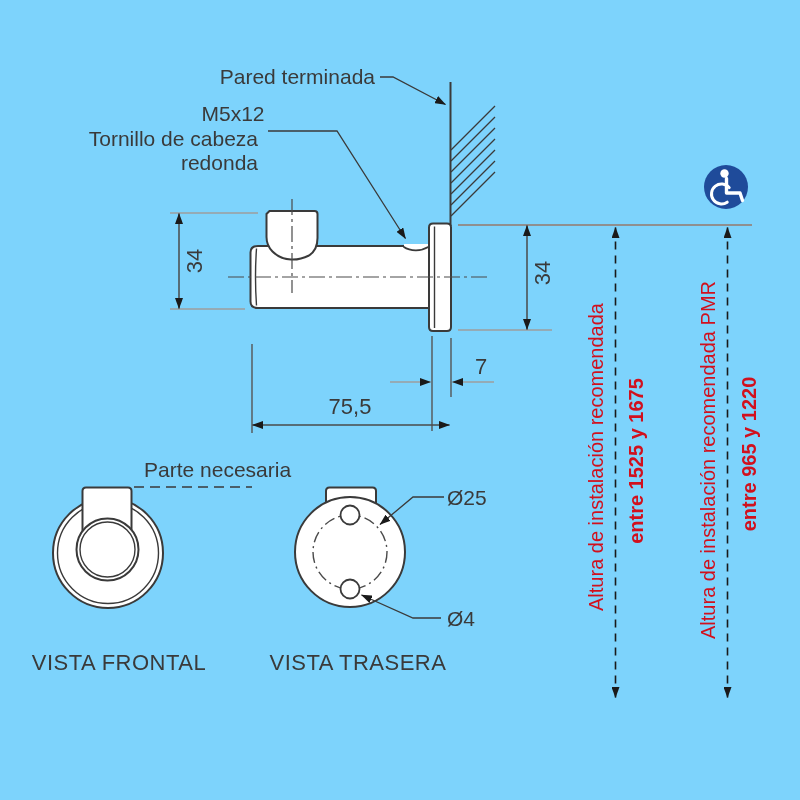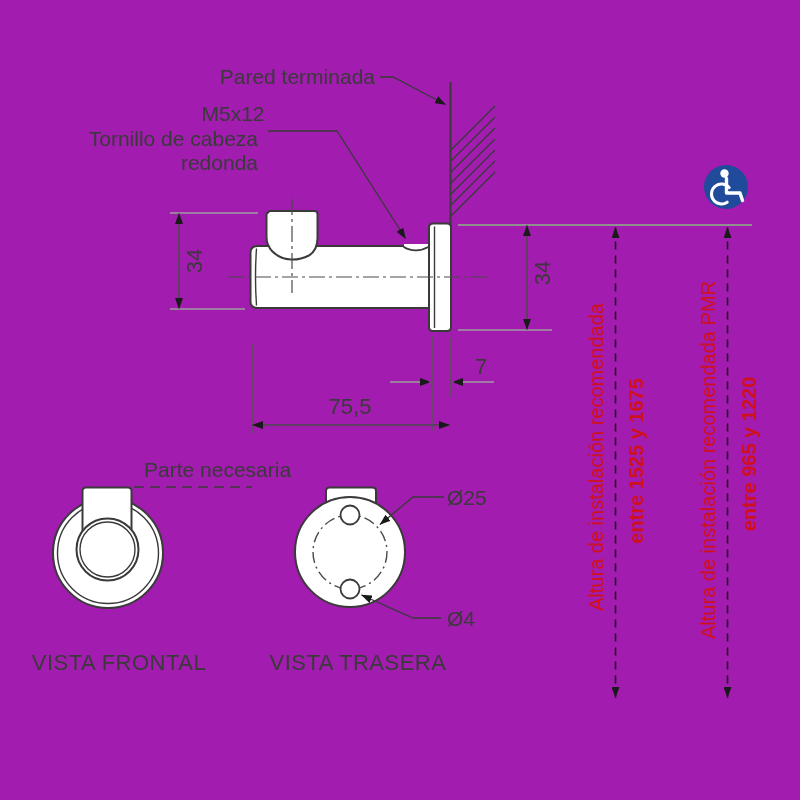--- a/index.html
+++ b/index.html
@@ -1,17 +1,17 @@
 <!DOCTYPE html>
 <html style="--accent-red: #d1101d; --accessibility-blue: #1f4b9a; --line-dark: #3a3a3a; --dim-gray: #9e9e9e;"><head>
 <meta charset="utf-8">
 <style>
   html,body{margin:0;padding:0;background:#fff;}
   body{width:800px;height:800px;overflow:hidden;font-family:"Liberation Sans",sans-serif;}
-  #stage{position:relative;width:800px;height:800px;background:#a21caf;}
+  #stage{position:relative;width:800px;height:800px;background:#7dd3fc;}
   svg text{font-family:"Liberation Sans","DejaVu Sans",sans-serif;fill:var(--line-dark,#3a3a3a);}
   .lbl{font-size:21px;}
   .dimtxt{font-size:22px;}
   .vista{font-size:22px;letter-spacing:.5px;}
   .red-label{fill:var(--accent-red,#d1101d);font-size:20px;}
   .red-range{fill:var(--accent-red,#d1101d);font-size:20px;font-weight:bold;}
   .part{stroke:var(--line-dark,#3a3a3a);stroke-width:2;fill:#fff;}
   .partline{stroke:var(--line-dark,#3a3a3a);stroke-width:2;fill:none;}
   .thin{stroke:var(--line-dark,#3a3a3a);stroke-width:1.4;fill:none;}
   .thin2{stroke:var(--line-dark,#3a3a3a);stroke-width:1.8;fill:none;}

